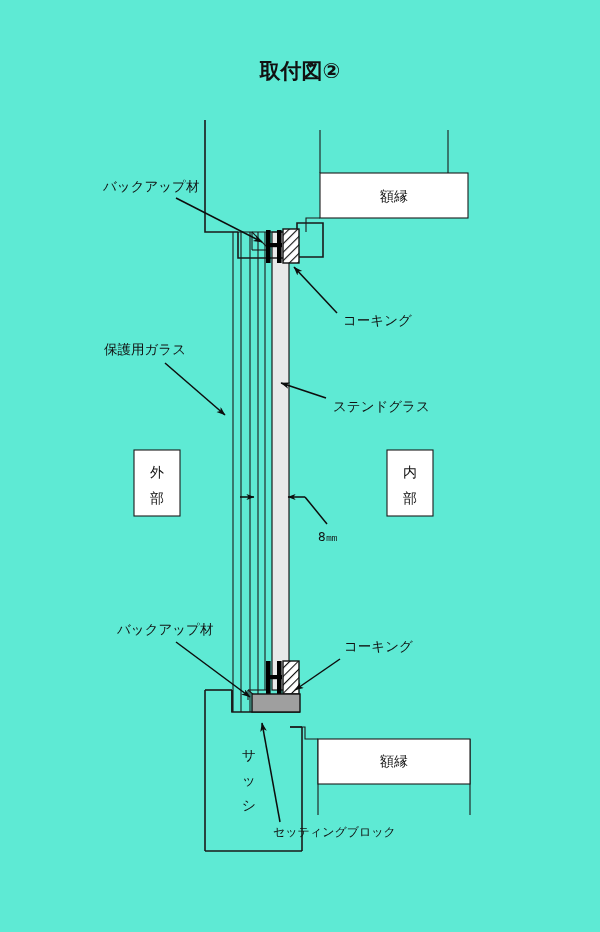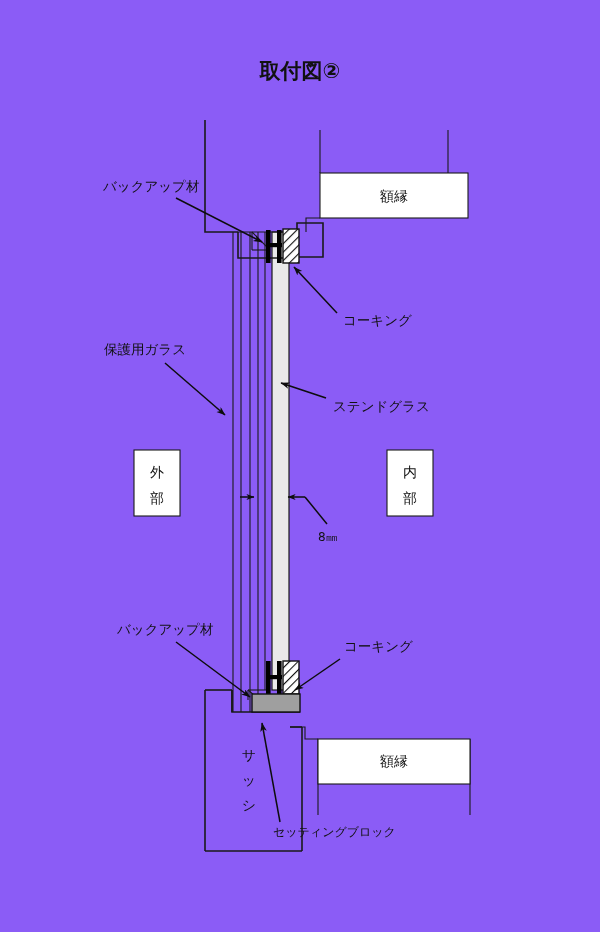--- a/index.html
+++ b/index.html
@@ -7,21 +7,21 @@
     padding: 0;
     background: #ffffff;
   }
   body {
     font-family: "DejaVu Sans", "Liberation Sans", sans-serif;
   }
   #page {
     position: relative;
     width: 600px;
     height: 932px;
-    background: #8b5cf6;
+    background: #5eead4;
     overflow: hidden;
   }
   #drawing {
     position: absolute;
     left: 0;
     top: 0;
     width: 600px;
     height: 932px;
   }
   .ttl {

